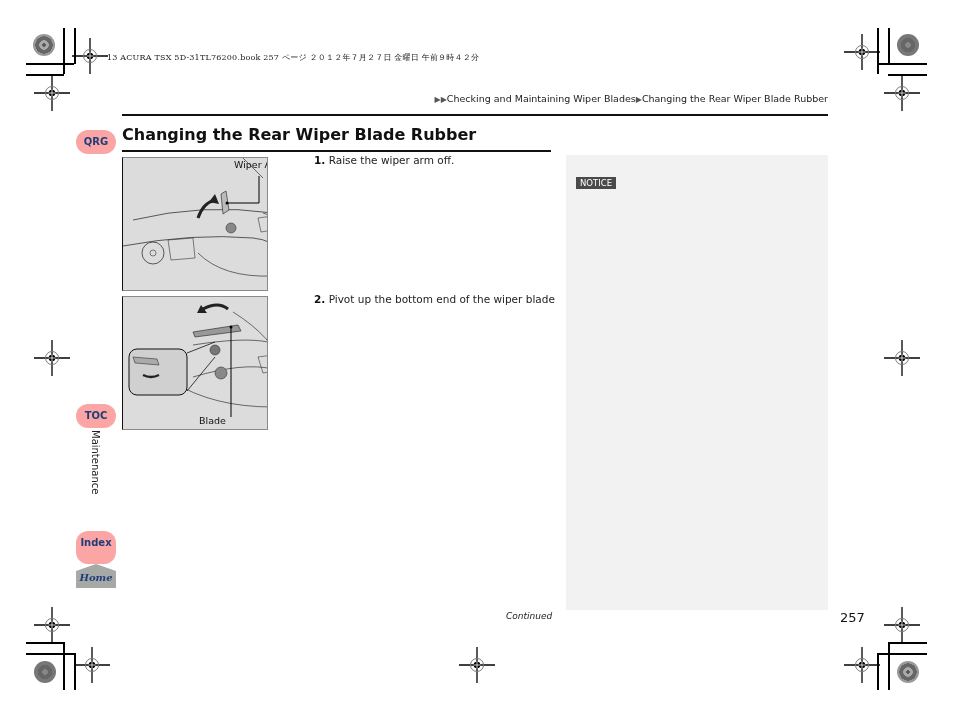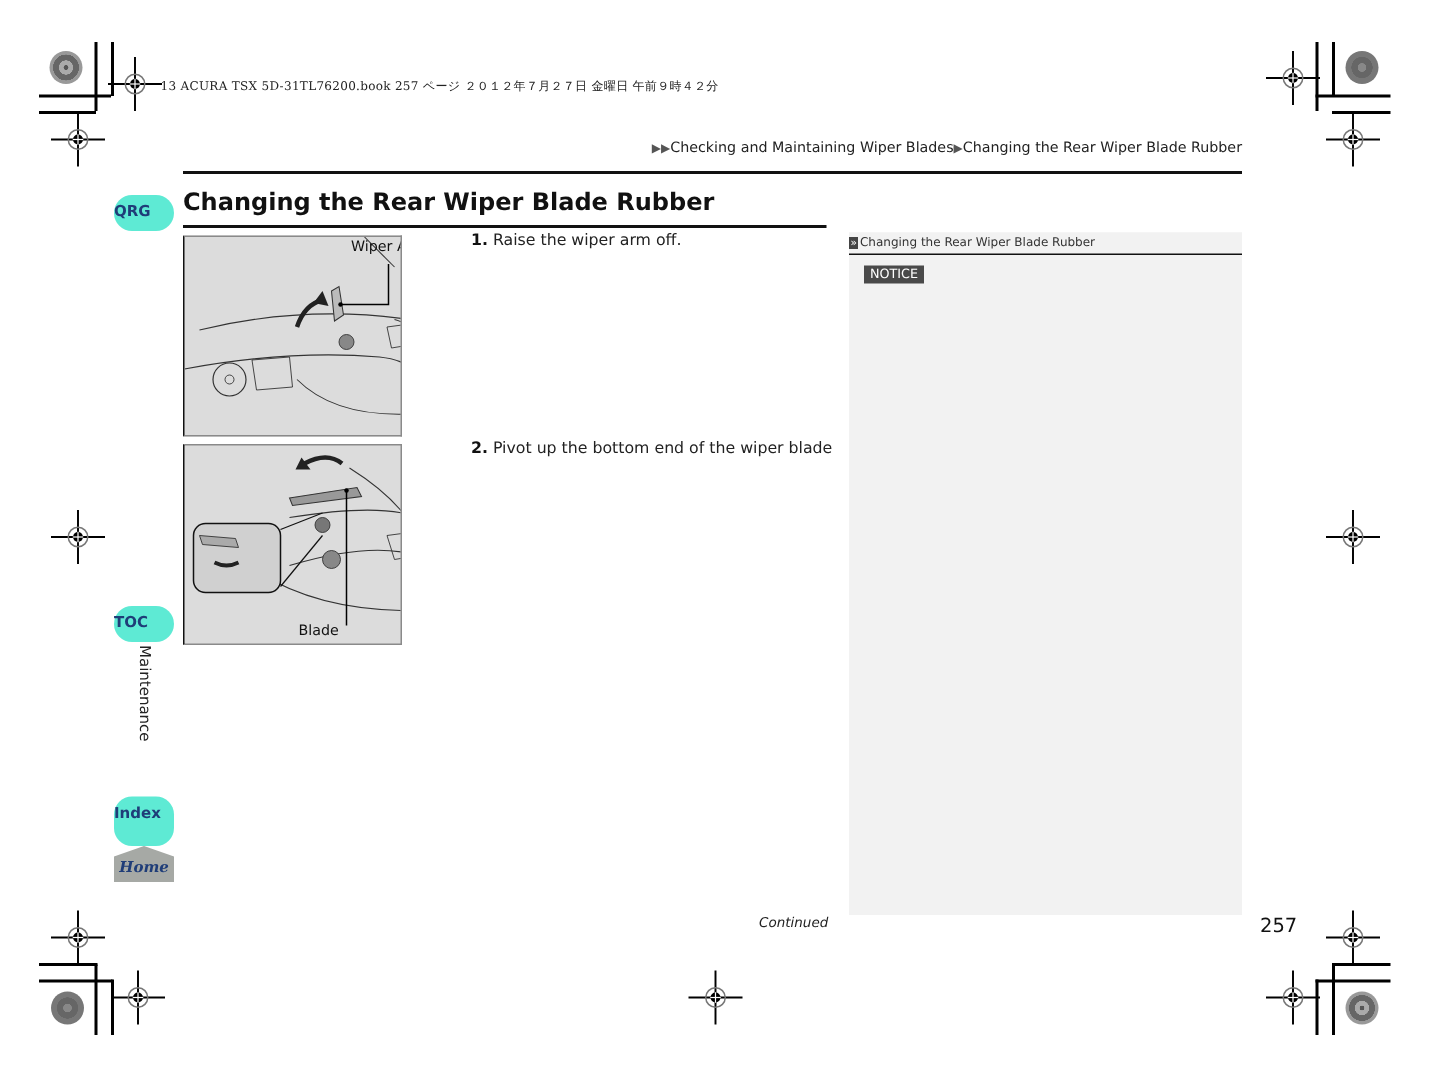--- a/index.html
+++ b/index.html
@@ -13,22 +13,22 @@
   .crop-v { width: 1.5px; }
   .disc { position: absolute; width: 22px; height: 22px; border-radius: 50%;
           background: radial-gradient(circle, #888 0 18%, #666 19% 45%, #777 46% 100%); }
   .jp-header { position: absolute; left: 107px; top: 52px; font-family: "DejaVu Serif", serif;
                font-size: 8px; color: #222; white-space: nowrap; letter-spacing: 0.2px; }
   .breadcrumb { position: absolute; right: 126px; top: 93px; font-size: 9.5px; color: #222; white-space: nowrap; }
   .breadcrumb .tri { color: #555; font-size: 8px; }
   .top-rule { position: absolute; left: 122px; top: 114px; width: 706px; height: 1.5px; background: #111; }
   .title { position: absolute; left: 122px; top: 125px; font-size: 16px; font-weight: bold; color: #111; white-space: nowrap; }
   .title-rule { position: absolute; left: 122px; top: 150px; width: 429px; height: 1.5px; background: #111; }
-  .side-btn { position: absolute; left: 76px; width: 40px; height: 24px; background: #5eead4;
-              color: #1f3d78; font-size: 10px; font-weight: bold; text-align: left; line-height: 24px; border-radius: 12px; }
+  .side-btn { position: absolute; left: 76px; width: 40px; height: 24px; background: #fca5a5;
+              color: #1f3d78; font-size: 10px; font-weight: bold; text-align: center; line-height: 24px; border-radius: 12px; }
   .side-label { position: absolute; left: 90px; top: 430px; writing-mode: vertical-rl; font-size: 10px; color: #222; }
   .home-btn { position: absolute; left: 76px; top: 564px; width: 40px; height: 24px; }
   .figure { position: absolute; left: 122px; width: 146px; height: 134px; background: #dcdcdc;
             border: 1px solid #8a8a8a; border-left: 1.5px solid #111; box-sizing: border-box; overflow: hidden; }
   .fig-label { position: absolute; font-size: 9.5px; color: #111; white-space: nowrap; }
   .step { position: absolute; left: 314px; font-size: 10.5px; line-height: 15px; color: #222; }
   .step b { color: #111; }
   .step .indent { padding-left: 14px; display: block; }
   .aside { position: absolute; left: 566px; top: 155px; width: 262px; height: 455px; background: #f2f2f2; }
   .aside-head { position: absolute; left: 0; top: 0; width: 262px; height: 15px; font-size: 8px;
@@ -161,20 +161,17 @@
 <div class="step" style="top:153px">
   <b>1.</b>
   <span>Raise the wiper arm off.</span>
 </div>
 <div class="step" style="top:292px">
   <b>2.</b>
   <span>Pivot up the bottom end of the wiper blade</span>
 </div>
 
 <div class="aside">
-  <div class="aside-head">
-    <span class="dbl">»</span><span>Changing the Rear Wiper Blade Rubber</span>
-  </div>
   <div class="notice">NOTICE</div>
 </div>
 
 <div class="continued">Continued</div>
 <div class="page-no">257</div>
 
 </body></html>

